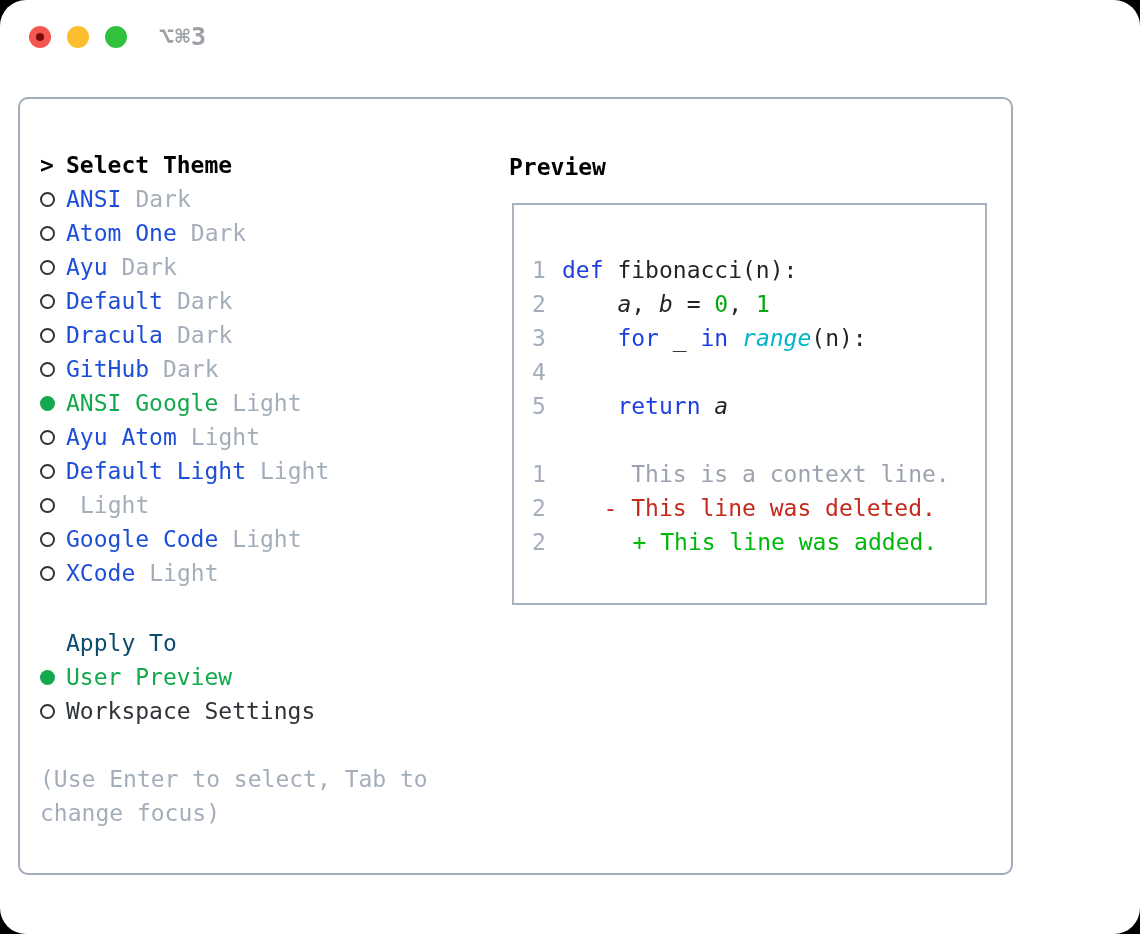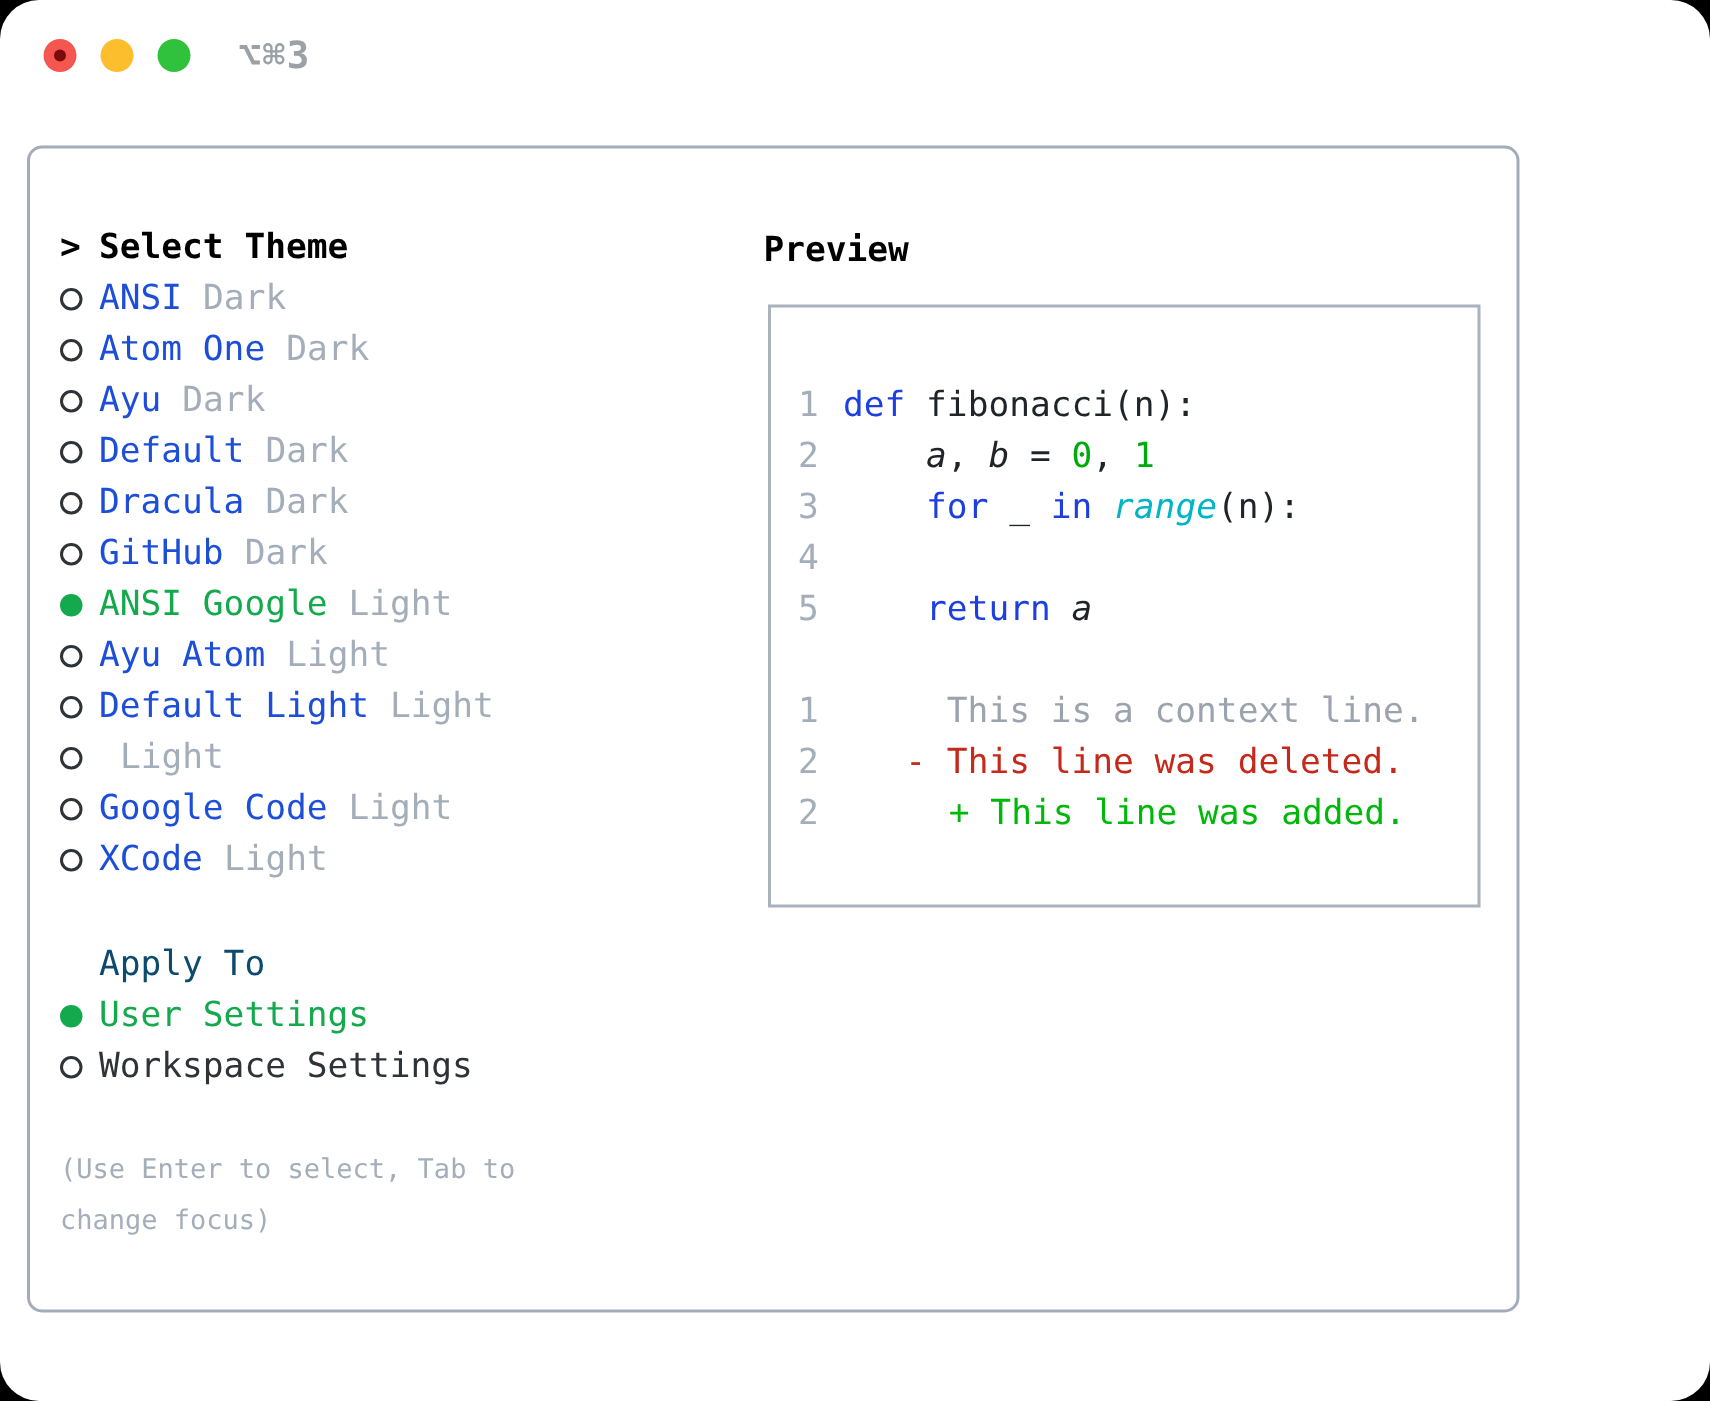--- a/index.html
+++ b/index.html
@@ -47,21 +47,21 @@
   .dot{width:15px;height:15px;border-radius:50%;background:#13a94c;}
   .hdr{font-weight:700;color:#000;}
   .prefix{font-weight:700;color:#000;}
   .name{color:#1d4ed8;}
   .badge{color:#a4aebb;margin-left:14px;}
   .selected .name{color:#13a94c;}
   .theme-list{position:absolute;left:20px;top:49px;}
   .apply-section{position:absolute;left:20px;top:527px;}
   .apply-label{color:#2e3338;}
   .apply-row.selected .apply-label{color:#13a94c;}
-  .footer{position:absolute;left:20px;top:663px;color:#a4aebb;font-size:18px;}
+  .footer{position:absolute;left:20px;top:663px;color:#a4aebb;font-size:23px;}
   .footer div{height:34px;display:flex;align-items:center;white-space:pre;}
   
   .preview-header{position:absolute;left:459px;top:51px;margin-left:30px;}
   .preview-box{
     position:absolute;left:492px;top:104px;width:475px;height:402px;
     box-sizing:border-box;
     border:2px solid #a9b2bd;
     background:#fff;
     padding:48px 0 0 18px;
     overflow:hidden;
@@ -162,21 +162,21 @@
       </div>
 
     <div class="apply-section">
       <div class="row">
         <span class="marker"></span>
         <span class="hdr" style="font-weight:400;color:#0c4a6e;">Apply To</span>
       </div>
 
     <div class="row apply-row selected">
     <span class="marker"><span class="dot"></span></span>
-    <span class="apply-label">User Settings</span>
+    <span class="apply-label">User Preview</span>
   </div>
         <div class="row apply-row">
     <span class="marker"><span class="circle"></span></span>
     <span class="apply-label">Workspace Settings</span>
   </div>
       </div>
 
     <div class="footer">
       <div>(Use Enter to select, Tab to</div>
       <div>change focus)</div>

